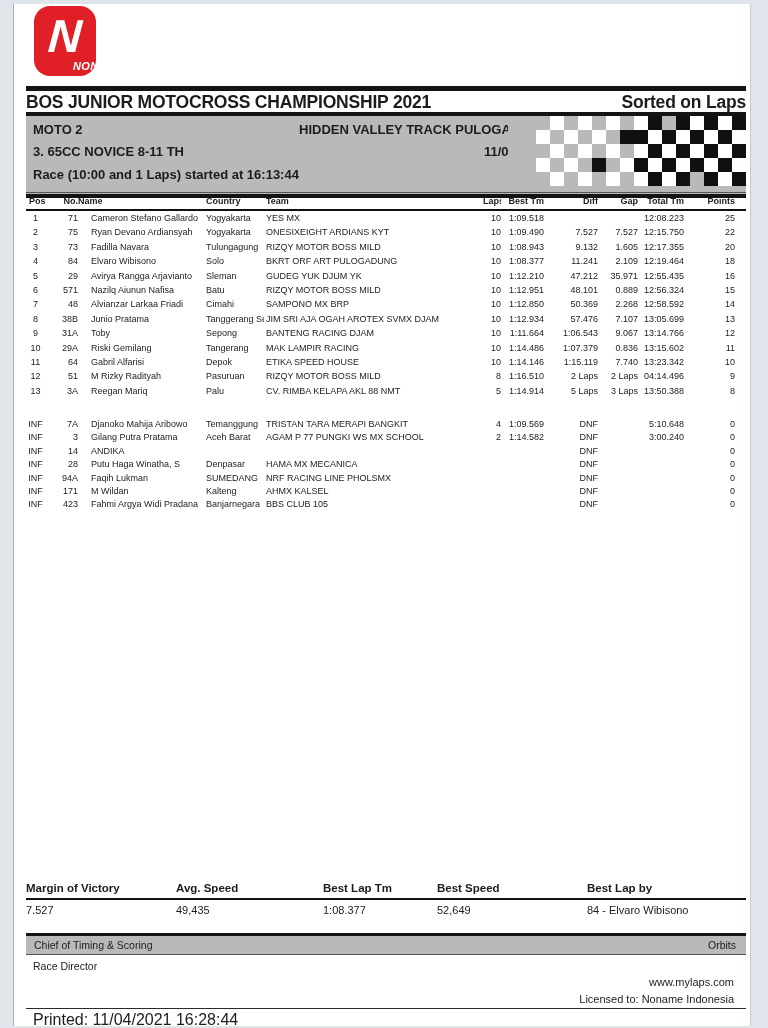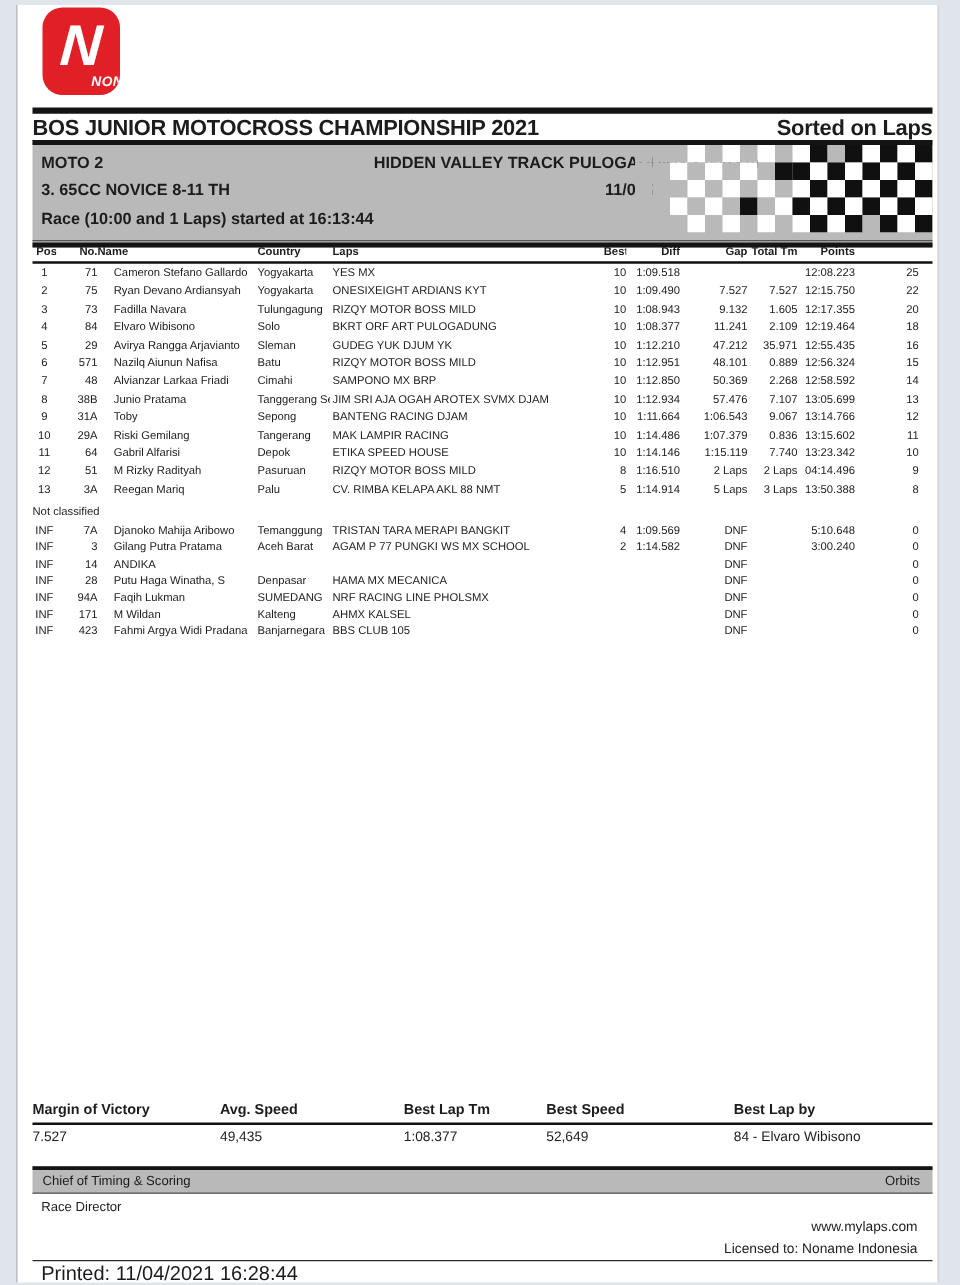--- a/index.html
+++ b/index.html
@@ -197,20 +197,21 @@
         <div class="ck" style="left: 210px; top: 56px; background: rgb(255, 255, 255);"></div>
         <div class="ck" style="left: 224px; top: 56px; background: rgb(16, 16, 16);"></div>
       </div>
   </div>
 
   <div class="content-abs rgrid theader">
     <span>Pos</span>
     <span>No.</span>
     <span>Name</span>
     <span>Country</span>
+    <span>Team</span>
     <span>Laps</span>
     <span>Best Tm</span>
     <span>Diff</span>
     <span>Gap</span>
     <span>Total Tm</span>
     <span>Points</span>
   </div>
 
   <div class="tbody" id="rows-main">
       <div class="rgrid trow">
@@ -377,21 +378,20 @@
     <span>CV. RIMBA KELAPA AKL 88 NMT</span>
     <span>5</span>
     <span>1:14.914</span>
     <span>5 Laps</span>
     <span>3 Laps</span>
     <span>13:50.388</span>
     <span>8</span>
   </div>
     </div>
 
-  <div class="content-abs nc-label">Not classified</div>
 
   <div class="tbody" id="rows-nc">
       <div class="rgrid trow">
     <span>INF</span>
     <span>7A</span>
     <span>Djanoko Mahija Aribowo</span>
     <span>Temanggung</span>
     <span>TRISTAN TARA MERAPI BANGKIT</span>
     <span>4</span>
     <span>1:09.569</span>

